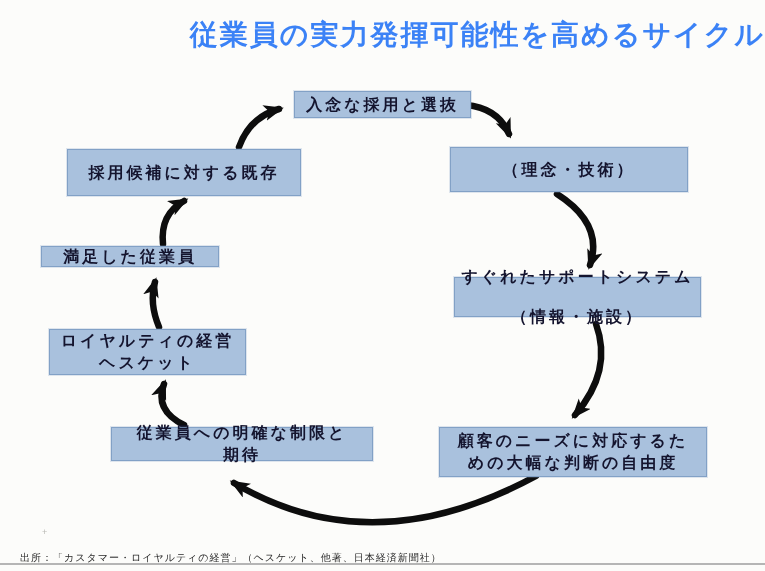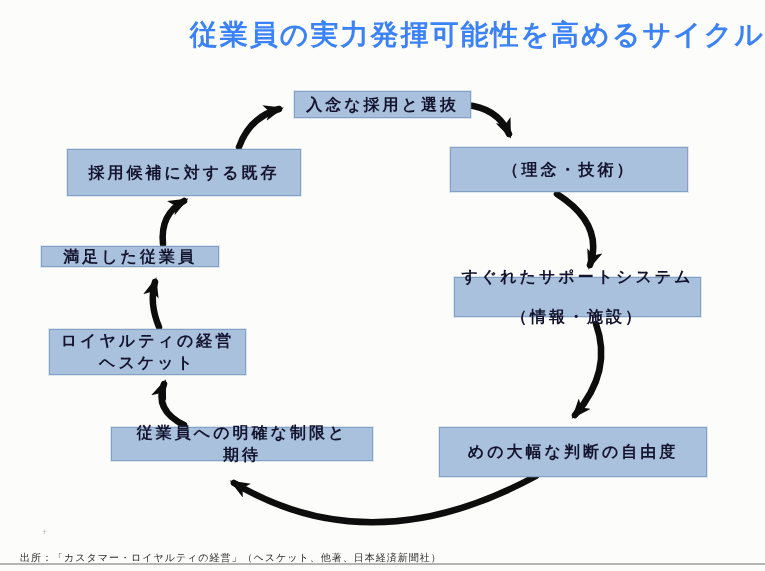--- a/index.html
+++ b/index.html
@@ -76,20 +76,21 @@
   <div class="node" style="left:450px;top:147px;width:238px;height:45px;">
     <span class="line">（理念・技術）</span>
   </div>
 
   <div class="node" style="left:454px;top:277px;width:247px;height:40px;gap:18px;">
     <span class="line">すぐれたサポートシステム</span>
     <span class="line">（情報・施設）</span>
   </div>
 
   <div class="node" style="left:439px;top:427px;width:268px;height:50px;">
+    <span class="line">顧客のニーズに対応するた</span>
     <span class="line">めの大幅な判断の自由度</span>
   </div>
 
   <div class="node" style="left:111px;top:427px;width:262px;height:34px;">
     <span class="line">従業員への明確な制限と</span>
     <span class="line">期待</span>
   </div>
 
   <div class="node" style="left:49px;top:329px;width:197px;height:46px;">
     <span class="line">ロイヤルティの経営</span>

